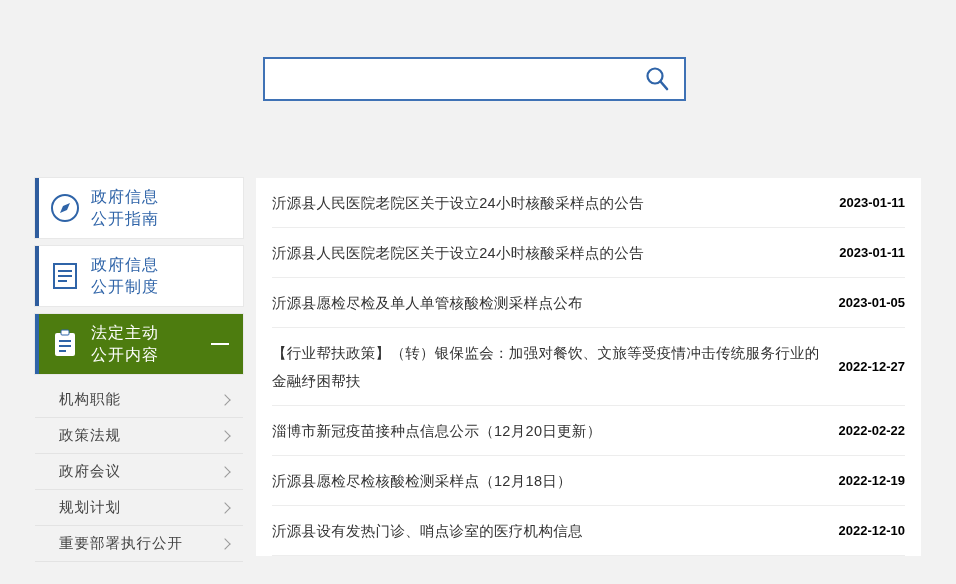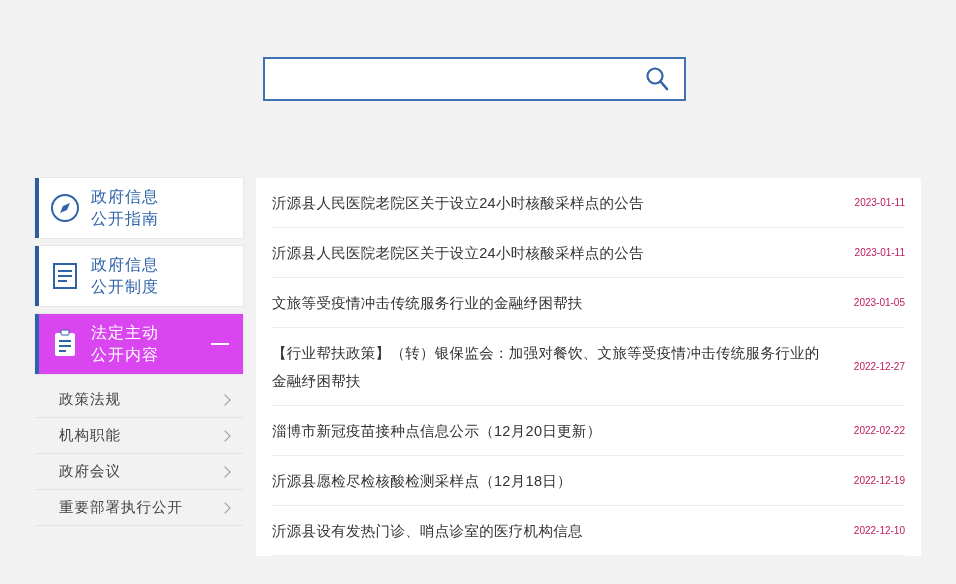--- a/index.html
+++ b/index.html
@@ -69,21 +69,21 @@
     height: 60px;
     background: #ffffff;
     border-left: 4px solid #2f5d9e;
     margin-bottom: 8px;
     display: flex;
     align-items: center;
     box-sizing: border-box;
     box-shadow: 0 0 0 1px #e8e8e8;
   }
   .nav-card.active {
-    background: #d946ef;
+    background: #4d7c0f;
     border-left: 4px solid #2f64a8;
   }
   .nav-card .ico {
     width: 52px;
     min-width: 52px;
     display: flex;
     align-items: center;
     justify-content: center;
   }
   .nav-card .label {
@@ -152,25 +152,26 @@
   }
   .news-title {
     font-size: 14.5px;
     color: #333333;
     line-height: 28px;
     letter-spacing: 0.3px;
     max-width: 560px;
     cursor: pointer;
   }
   .news-date {
-    font-size: 10px;
-    color: #be185d;
+    font-size: 13px;
+    color: #000000;
     line-height: 28px;
     white-space: nowrap;
     padding-left: 14px;
+    font-weight: bold;
   }
   .news-row.tall .news-date { align-self: center; }
 </style>
 </head>
 <body>
 
 <div class="page">
 
   <div class="search-wrap">
     <input class="search-input" type="text" placeholder="" value="" style="">
@@ -226,49 +227,53 @@
       </span>
       <span class="label">
         <span>法定主动</span><br>
         <span>公开内容</span>
       </span>
       <span class="minus"></span>
     </div>
 
     <div class="sub-list">
       <div class="sub-item">
+        <span class="s-label">机构职能</span>
+        <span class="chev"></span>
+      </div>
+      <div class="sub-item">
         <span class="s-label">政策法规</span>
         <span class="chev"></span>
       </div>
       <div class="sub-item">
-        <span class="s-label">机构职能</span>
-        <span class="chev"></span>
-      </div>
-      <div class="sub-item">
         <span class="s-label">政府会议</span>
+        <span class="chev"></span>
+      </div>
+      <div class="sub-item">
+        <span class="s-label">规划计划</span>
         <span class="chev"></span>
       </div>
       <div class="sub-item">
         <span class="s-label">重要部署执行公开</span>
         <span class="chev"></span>
       </div>
     </div>
   </div>
 
   <div class="list-panel">
     <div class="news-row">
       <div class="news-title">沂源县人民医院老院区关于设立24小时核酸采样点的公告</div>
       <div class="news-date">2023-01-11</div>
     </div>
     <div class="news-row">
       <div class="news-title">沂源县人民医院老院区关于设立24小时核酸采样点的公告</div>
       <div class="news-date">2023-01-11</div>
     </div>
     <div class="news-row">
-      <div class="news-title">文旅等受疫情冲击传统服务行业的金融纾困帮扶</div>
+      <div class="news-title">沂源县愿检尽检及单人单管核酸检测采样点公布</div>
       <div class="news-date">2023-01-05</div>
     </div>
     <div class="news-row tall">
       <div class="news-title">【行业帮扶政策】（转）银保监会：加强对餐饮、文旅等受疫情冲击传统服务行业的金融纾困帮扶</div>
       <div class="news-date">2022-12-27</div>
     </div>
     <div class="news-row">
       <div class="news-title">淄博市新冠疫苗接种点信息公示（12月20日更新）</div>
       <div class="news-date">2022-02-22</div>
     </div>

